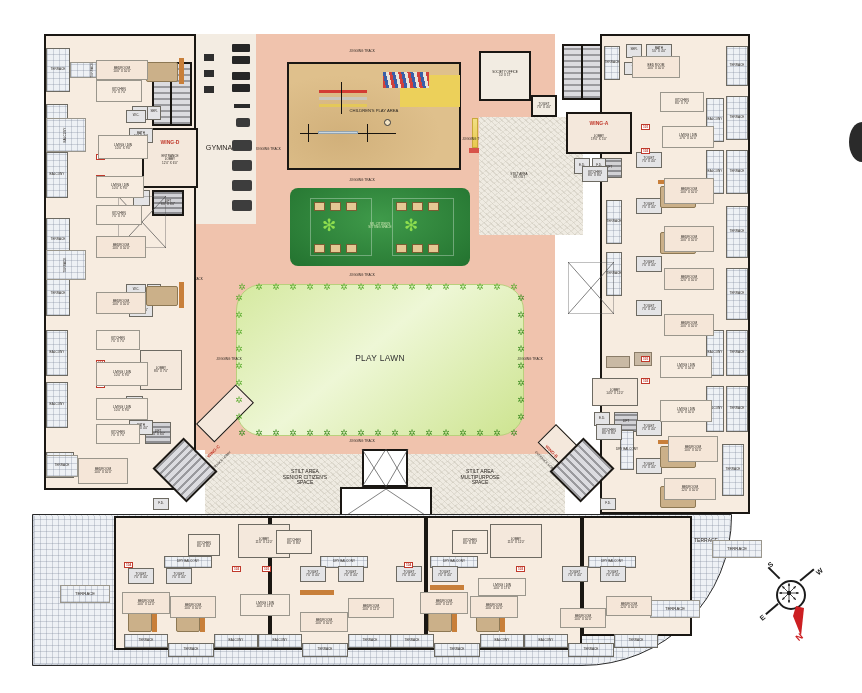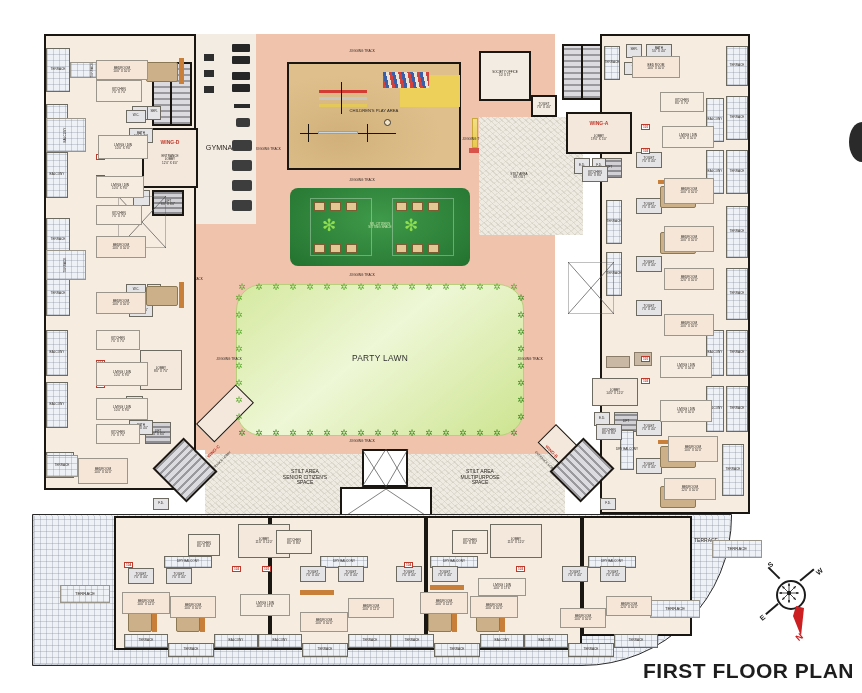--- a/index.html
+++ b/index.html
@@ -121,21 +121,21 @@
   <div class="abs" style="left:428px;top:202px;width:11px;height:9px;background:#e4c893;border:.6px solid #7a5d32;"></div>
   <div class="abs" style="left:396px;top:244px;width:11px;height:9px;background:#e4c893;border:.6px solid #7a5d32;"></div>
   <div class="abs" style="left:412px;top:244px;width:11px;height:9px;background:#e4c893;border:.6px solid #7a5d32;"></div>
   <div class="abs" style="left:428px;top:244px;width:11px;height:9px;background:#e4c893;border:.6px solid #7a5d32;"></div>
   <span class="lbl" style="left:329px;top:226px;font-size:17px;color:#8ede4e;transform:translate(-50%,-50%);">✻</span>
   <span class="lbl" style="left:411px;top:226px;font-size:17px;color:#8ede4e;transform:translate(-50%,-50%);">✻</span>
   <span class="lbl t3" style="left:380px;top:226px;color:#cfe9b4;transform:translate(-50%,-50%);">SR. CITIZEN'S
 SITTING SPACE</span>
 
   <div class="abs lawn" style="left:236px;top:284px;width:288px;height:152px;border-radius:26px;border:1px solid #b8d07c;"></div>
-  <span class="lbl t8" style="left:380px;top:359px;transform:translate(-50%,-50%);color:#2f2f2f;">PARTY LAWN</span>
+  <span class="lbl t8" style="left:380px;top:359px;transform:translate(-50%,-50%);color:#2f2f2f;">PLAY LAWN</span>
 
   <span class="lbl t3" style="left:362px;top:52px;transform:translate(-50%,-50%);">JOGGING TRACK</span>
   <span class="lbl t3" style="left:362px;top:181px;transform:translate(-50%,-50%);">JOGGING TRACK</span>
   <span class="lbl t3" style="left:362px;top:276px;transform:translate(-50%,-50%);">JOGGING TRACK</span>
   <span class="lbl t3" style="left:362px;top:442px;transform:translate(-50%,-50%);">JOGGING TRACK</span>
   <span class="lbl t3 rot90 ctr" style="left:268px;top:150px;">JOGGING TRACK</span>
   <span class="lbl t3 rot90 ctr" style="left:229px;top:360px;">JOGGING TRACK</span>
   <span class="lbl t3 rot90 ctr" style="left:475px;top:140px;">JOGGING TRACK</span>
   <span class="lbl t3 rot90 ctr" style="left:530px;top:360px;">JOGGING TRACK</span>
   <span class="lbl t3 rot90 ctr" style="left:190px;top:280px;">JOGGING TRACK</span>
@@ -559,21 +559,20 @@
     <div class="cmp-arm" style="left:2px;top:46px;width:16px;transform:rotate(-40deg);"></div>
     <svg style="position:absolute;left:30px;top:44px;width:22px;height:34px;">
       <polygon points="4,0 12,2 9,30 1,10" fill="#cc1f22"></polygon>
     </svg>
     <span class="cmp-l" style="left:6px;top:-1px;transform:rotate(-40deg);">S</span>
     <span class="cmp-l" style="left:54px;top:6px;transform:rotate(-40deg);">W</span>
     <span class="cmp-l" style="left:-2px;top:52px;transform:rotate(-40deg);">E</span>
     <span class="cmp-n" style="left:34px;top:70px;transform:rotate(-40deg);">N</span>
   </div>
 
-  <div class="title">FIRST FLOOR PLAN</div>
 
   <span class="badge" style="left:96px;top:154px;">101</span>
   <span class="badge" style="left:96px;top:175px;">102</span>
   <span class="badge" style="left:96px;top:360px;">104</span>
   <span class="badge" style="left:96px;top:382px;">103</span>
   <span class="badge" style="left:641px;top:124px;">101</span>
   <span class="badge" style="left:641px;top:148px;">102</span>
   <span class="badge" style="left:641px;top:356px;">101</span>
   <span class="badge" style="left:641px;top:378px;">102</span>
   <span class="badge" style="left:124px;top:562px;">104</span>

